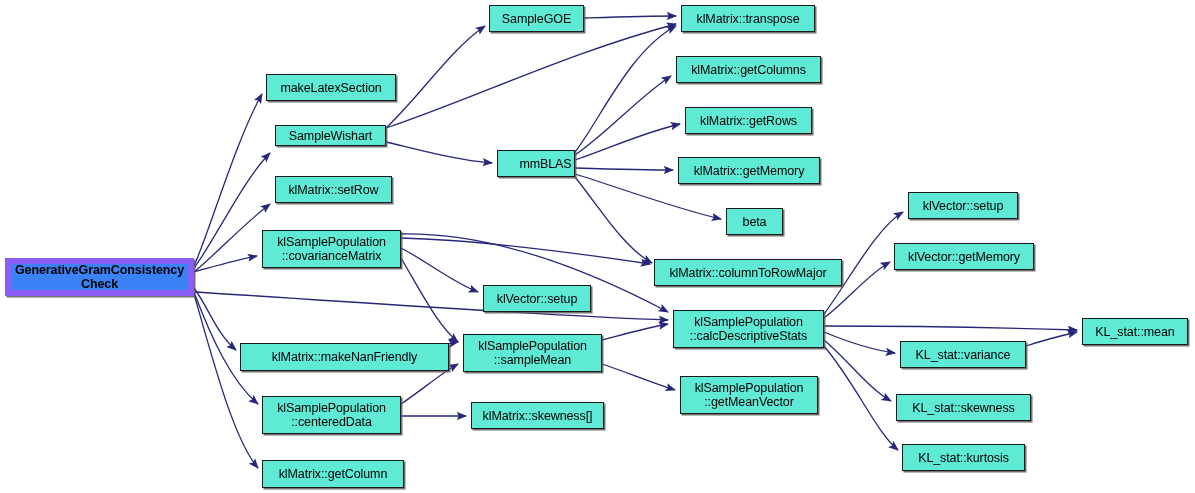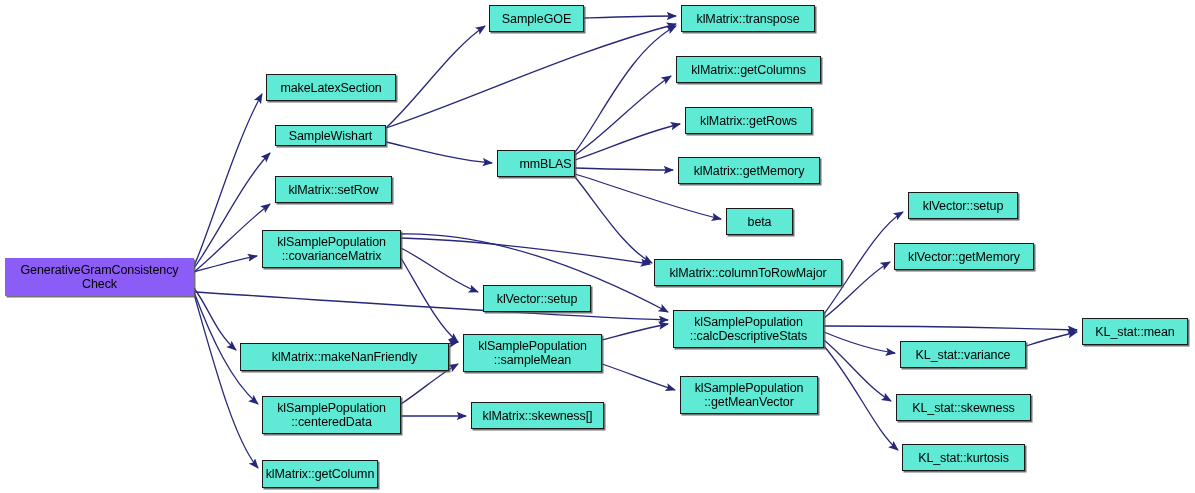--- a/index.html
+++ b/index.html
@@ -33,22 +33,23 @@
     justify-content: center;
     text-align: center;
     line-height: 1.12;
     font-size: 12.5px;
     letter-spacing: -0.1px;
     box-shadow: 1.5px 1.5px 0 0 rgba(90,90,90,0.85);
     white-space: pre-line;
     z-index: 2;
   }
   .node.root {
-    background: #8b5cf6;
+    background: #3b82f6;
     border: 6px solid #8b5cf6;
+    font-weight: bold;
   }
   .node .lbl {
     display: block;
     padding: 0 3px;
   }
 </style>
 </head>
 <body>
 
 <div id="canvas">
@@ -99,32 +100,32 @@
       <div class="node root" style="left: 5px; top: 258px; width: 189px; height: 38px;"><span class="lbl">GenerativeGramConsistency
 Check</span></div>
       <div class="node" style="left: 266px; top: 74px; width: 130px; height: 27px;"><span class="lbl">makeLatexSection</span></div>
       <div class="node" style="left: 275px; top: 125px; width: 111px; height: 21px;"><span class="lbl">SampleWishart</span></div>
       <div class="node" style="left: 275px; top: 176px; width: 117px; height: 27px;"><span class="lbl">klMatrix::setRow</span></div>
       <div class="node" style="left: 262px; top: 230px; width: 139px; height: 38px;"><span class="lbl">klSamplePopulation
 ::covarianceMatrix</span></div>
       <div class="node" style="left: 240px; top: 343px; width: 209px; height: 28px;"><span class="lbl">klMatrix::makeNanFriendly</span></div>
       <div class="node" style="left: 262px; top: 396px; width: 139px; height: 38px;"><span class="lbl">klSamplePopulation
 ::centeredData</span></div>
-      <div class="node" style="left: 262px; top: 460px; width: 116px; height: 28px;"><span class="lbl">klMatrix::getColumn</span></div>
+      <div class="node" style="left: 262px; top: 460px; width: 142px; height: 28px;"><span class="lbl">klMatrix::getColumn</span></div>
       <div class="node" style="left: 489px; top: 5px; width: 95px; height: 27px;"><span class="lbl">SampleGOE</span></div>
       <div class="node" style="left: 497px; top: 150px; width: 78px; height: 27px; padding-left: 19px;"><span class="lbl">mmBLAS</span></div>
       <div class="node" style="left: 483px; top: 285px; width: 108px; height: 27px;"><span class="lbl">klVector::setup</span></div>
       <div class="node" style="left: 463px; top: 334px; width: 139px; height: 38px;"><span class="lbl">klSamplePopulation
 ::sampleMean</span></div>
       <div class="node" style="left: 471px; top: 402px; width: 133px; height: 27px;"><span class="lbl">klMatrix::skewness[]</span></div>
       <div class="node" style="left: 681px; top: 5px; width: 134px; height: 27px;"><span class="lbl">klMatrix::transpose</span></div>
       <div class="node" style="left: 676px; top: 56px; width: 145px; height: 27px;"><span class="lbl">klMatrix::getColumns</span></div>
       <div class="node" style="left: 685px; top: 107px; width: 127px; height: 27px;"><span class="lbl">klMatrix::getRows</span></div>
       <div class="node" style="left: 678px; top: 157px; width: 142px; height: 27px;"><span class="lbl">klMatrix::getMemory</span></div>
-      <div class="node" style="left: 726px; top: 208px; width: 67px; height: 27px;"><span class="lbl">beta</span></div>
+      <div class="node" style="left: 726px; top: 208px; width: 57px; height: 27px;"><span class="lbl">beta</span></div>
       <div class="node" style="left: 654px; top: 259px; width: 188px; height: 27px;"><span class="lbl">klMatrix::columnToRowMajor</span></div>
       <div class="node" style="left: 673px; top: 310px; width: 151px; height: 38px;"><span class="lbl">klSamplePopulation
 ::calcDescriptiveStats</span></div>
       <div class="node" style="left: 680px; top: 376px; width: 138px; height: 38px;"><span class="lbl">klSamplePopulation
 ::getMeanVector</span></div>
       <div class="node" style="left: 908px; top: 192px; width: 110px; height: 27px;"><span class="lbl">klVector::setup</span></div>
       <div class="node" style="left: 894px; top: 243px; width: 140px; height: 27px;"><span class="lbl">klVector::getMemory</span></div>
       <div class="node" style="left: 900px; top: 341px; width: 126px; height: 27px;"><span class="lbl">KL_stat::variance</span></div>
       <div class="node" style="left: 896px; top: 394px; width: 135px; height: 27px;"><span class="lbl">KL_stat::skewness</span></div>
       <div class="node" style="left: 902px; top: 444px; width: 123px; height: 27px;"><span class="lbl">KL_stat::kurtosis</span></div>

